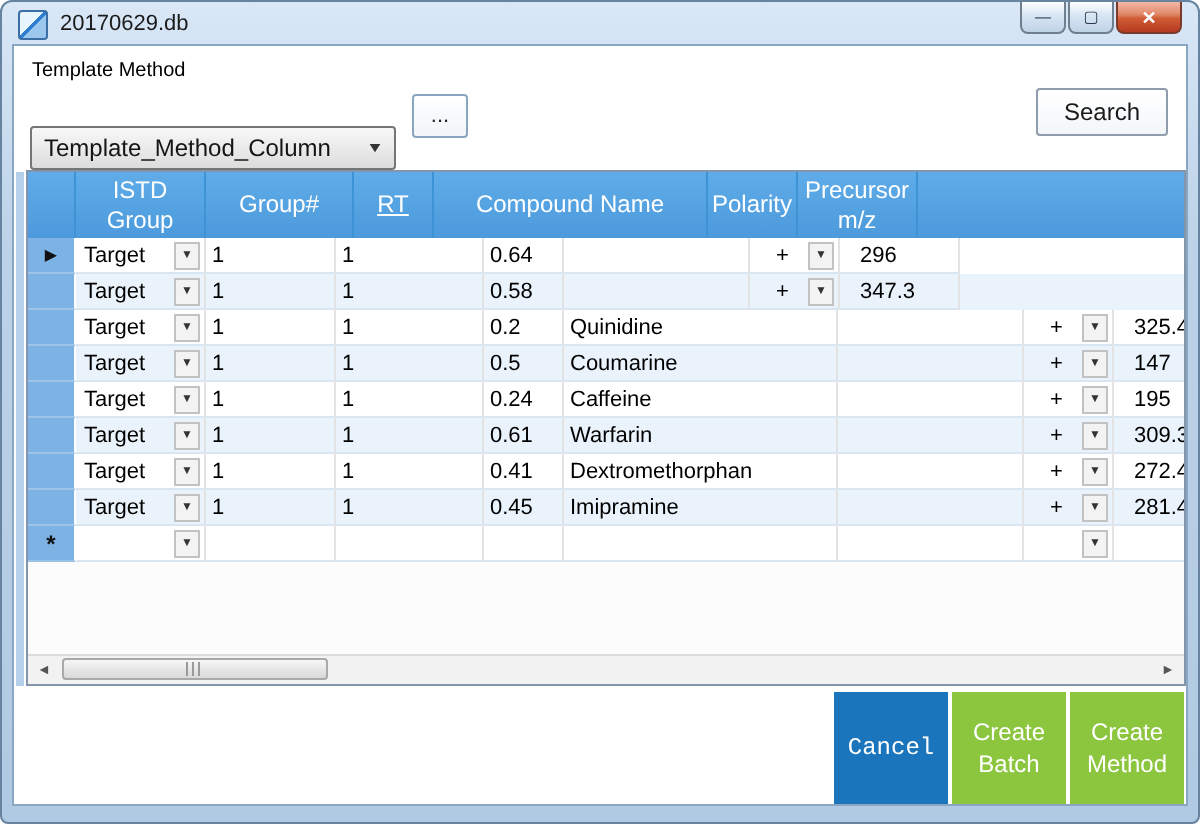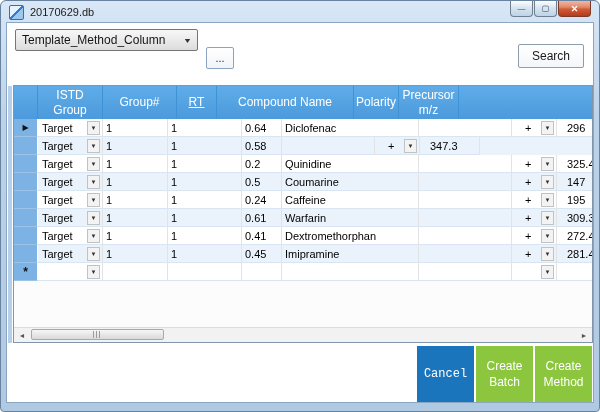--- a/index.html
+++ b/index.html
@@ -16,21 +16,21 @@
   .wbtn{height:15px;display:flex;align-items:center;justify-content:center;
     border:1px solid #6e7f8f;border-top:none;border-radius:0 0 4px 4px;margin-left:1px;
     font-size:8px;color:#29384a;background:linear-gradient(#fdfeff,#d8e5f2 45%,#bed3e7);}
   .wbtn.min,.wbtn.max{width:21px;}
   .wbtn.close{width:31px;color:#fff;font-size:9px;font-weight:bold;
     background:linear-gradient(#f2b7a4,#e08a6c 40%,#d05c34 55%,#b43a20);border-color:#7c3a2a;}
   
   .client{position:absolute;left:6px;top:22px;right:6px;bottom:9px;background:#fff;
     box-shadow:0 0 0 1px #8aa6c2;}
   .tmpl-label{position:absolute;left:9px;top:7px;font-size:10px;color:#000;}
-  .combobox{position:absolute;left:8px;top:6px;width:183px;height:22px;box-sizing:border-box;
+  .combobox{position:absolute;left:8px;top:40px;width:183px;height:22px;box-sizing:border-box;
     background:linear-gradient(#f7f7f7,#ececec 45%,#dcdcdc);border:1px solid #757575;border-radius:2px;
     display:flex;align-items:center;justify-content:space-between;padding:0 6px;font-size:12px;color:#151515;}
   .combo-arrow{font-size:7px;color:#333;transform:scaleX(1.3);}
   .browse-btn{position:absolute;left:199px;top:24px;width:28px;height:22px;box-sizing:border-box;
     background:linear-gradient(#ffffff,#f1f4f8);border:1px solid #8aa4c2;border-radius:2px;
     display:flex;align-items:center;justify-content:center;font-size:11px;color:#222;}
   .search-btn{position:absolute;right:9px;top:21px;width:66px;height:24px;box-sizing:border-box;
     background:linear-gradient(#ffffff,#f3f6f9);border:1px solid #8e9cab;border-radius:2px;
     display:flex;align-items:center;justify-content:center;font-size:12px;color:#1a1a1a;}
   
@@ -142,23 +142,20 @@
             </div>
             <div class="gcell" style="width: 65px;">
               <span class="pad3">1</span>
             </div>
             <div class="gcell" style="width: 74px;">
               <span class="pad3">1</span>
             </div>
             <div class="gcell" style="width: 40px;">
               <span class="pad3">0.64</span>
             </div>
-            <div class="gcell" style="width: 137px;">
-              <span class="pad3">Diclofenac</span>
-            </div>
             <div class="gcell" style="width: 93px;">
               <span class="pad3"></span>
             </div>
             <div class="gcell" style="width: 45px;">
               <span class="pad13">+</span>
               <span class="combo-mini" style="font-size: 6px;">▼</span>
             </div>
             <div class="gcell" style="width: 60px;">
               <span class="pad10">296</span>
             </div>

